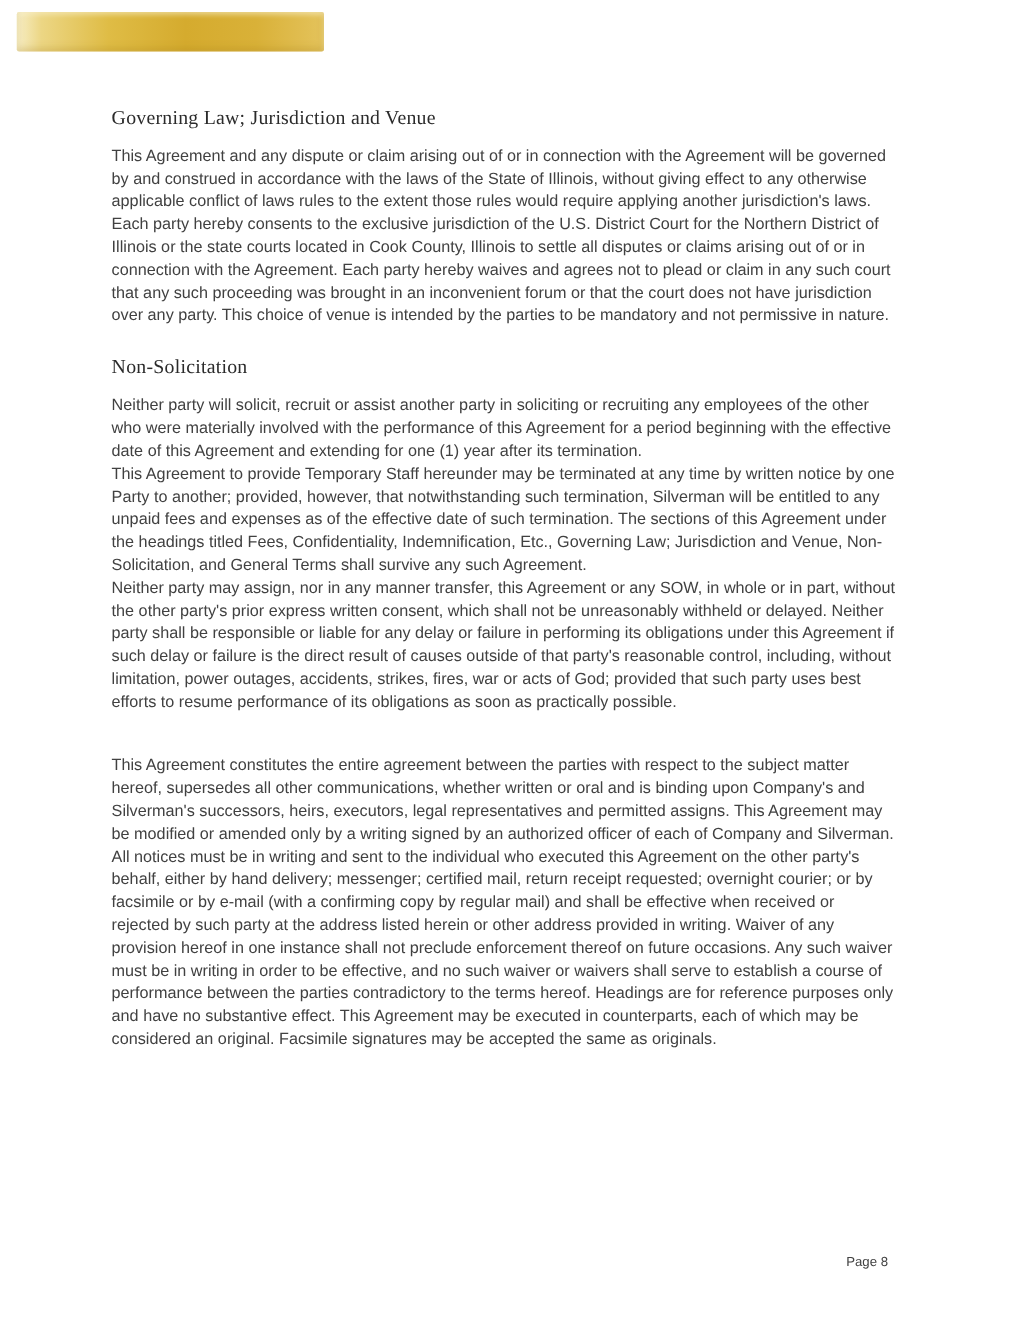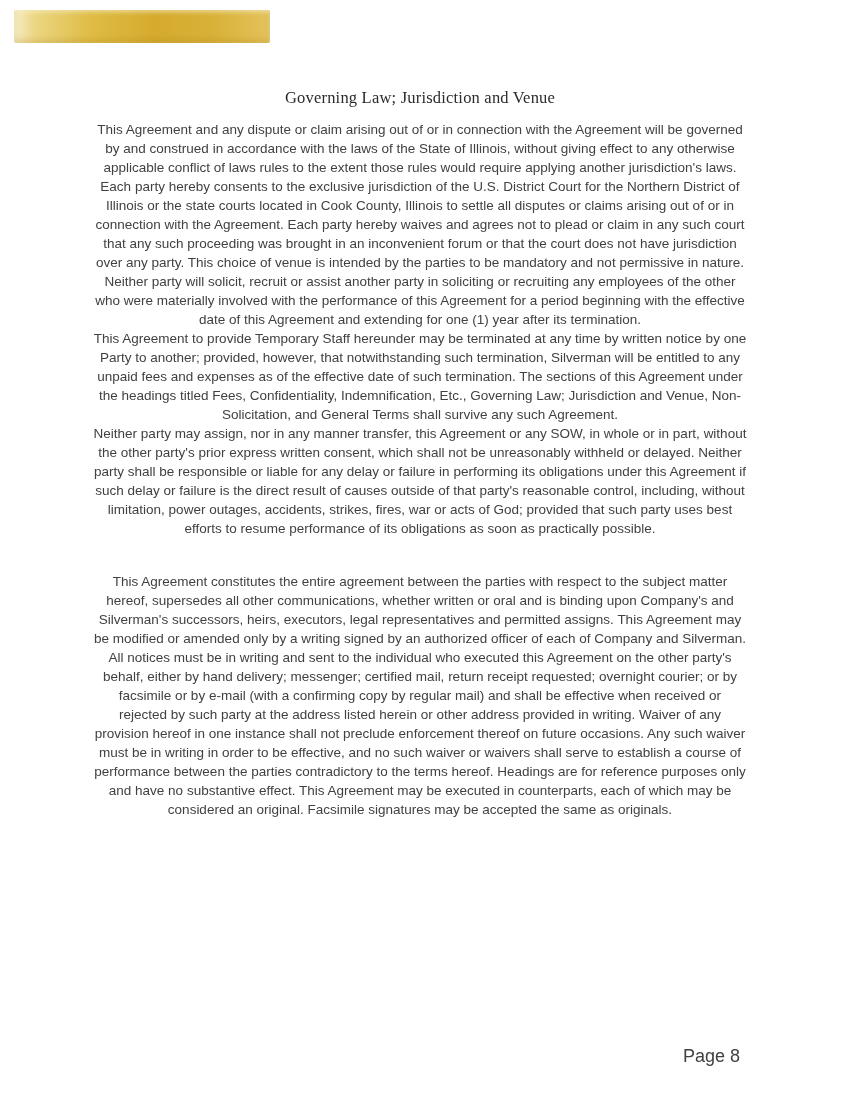--- a/index.html
+++ b/index.html
@@ -1,15 +1,15 @@
 <!DOCTYPE html>
 <html><head>
 <meta charset="utf-8">
 <style>
-  * { margin: 0; padding: 0; box-sizing: border-box; text-align: center; }
+  * { margin: 0; padding: 0; box-sizing: border-box; }
   html, body { background: #ffffff; }
   body {
     width: 849px;
     height: 1100px;
     position: relative;
     overflow: hidden;
     font-family: "Liberation Sans", sans-serif;
     color: #414141;
   }
   .page {
@@ -52,39 +52,40 @@
   section:first-of-type .heading { margin-top: 0; }
   .para {
     margin-bottom: 34px;
     color: #414141;
   }
   .para:last-child { margin-bottom: 0; }
   .footer {
     position: absolute;
     right: 109px;
     top: 1046px;
-    font-size: 18px;
+    font-size: 11px;
     color: #414141;
   }
 </style>
 </head>
 <body>
 
 <div class="page">
 
   <div class="gold-bar"></div>
 
   <div class="content">
 
     <section>
       <h2 class="heading">Governing Law; Jurisdiction and Venue</h2>
       <p class="para">This Agreement and any dispute or claim arising out of or in connection with the Agreement will be governed by and construed in accordance with the laws of the State of Illinois, without giving effect to any otherwise applicable conflict of laws rules to the extent those rules would require applying another jurisdiction's laws.  Each party hereby consents to the exclusive jurisdiction of the U.S. District Court for the Northern District of Illinois or the state courts located in Cook County, Illinois to settle all disputes or claims arising out of or in connection with the Agreement.  Each party hereby waives and agrees not to plead or claim in any such court that any such proceeding was brought in an inconvenient forum or that the court does not have jurisdiction over any party.  This choice of venue is intended by the parties to be mandatory and not permissive in nature.</p>
     </section>
 
     <section>
+      <h2 class="heading">Non-Solicitation</h2>
       <p class="para">Neither party will solicit, recruit or assist another party in soliciting or recruiting any employees of the other who were materially involved with the performance of this Agreement for a period beginning with the effective date of this Agreement and extending for one (1) year after its termination.</p>
     </section>
 
     <section>
       <p class="para">This Agreement to provide Temporary Staff hereunder may be terminated at any time by written notice by one Party to another; provided, however, that notwithstanding such termination, Silverman will be entitled to any unpaid fees and expenses as of the effective date of such termination.  The sections of this Agreement under the headings titled Fees, Confidentiality, Indemnification, Etc., Governing Law; Jurisdiction and Venue, Non-Solicitation, and General Terms shall survive any such Agreement.</p>
     </section>
 
     <section>
       <p class="para">Neither party may assign, nor in any manner transfer, this Agreement or any SOW, in whole or in part, without the other party's prior express written consent, which shall not be unreasonably withheld or delayed. Neither party shall be responsible or liable for any delay or failure in performing its obligations under this Agreement if such delay or failure is the direct result of causes outside of that party's reasonable control, including, without limitation, power outages, accidents, strikes, fires, war or acts of God; provided that such party uses best efforts to resume performance of its obligations as soon as practically possible.</p>
       <p class="para">This Agreement constitutes the entire agreement between the parties with respect to the subject matter hereof, supersedes all other communications, whether written or oral and is binding upon Company's and Silverman's successors, heirs, executors, legal representatives and permitted assigns.  This Agreement may be modified or amended only by a writing signed by an authorized officer of each of Company and Silverman.  All notices must be in writing and sent to the individual who executed this Agreement on the other party's behalf, either by hand delivery; messenger; certified mail, return receipt requested; overnight courier; or by facsimile or by e-mail (with a confirming copy by regular mail) and shall be effective when received or rejected by such party at the address listed herein or other address provided in writing. Waiver of any provision hereof in one instance shall not preclude enforcement thereof on future occasions. Any such waiver must be in writing in order to be effective, and no such waiver or waivers shall serve to establish a course of performance between the parties contradictory to the terms hereof.  Headings are for reference purposes only and have no substantive effect.  This Agreement may be executed in counterparts, each of which may be considered an original.  Facsimile signatures may be accepted the same as originals.</p>

